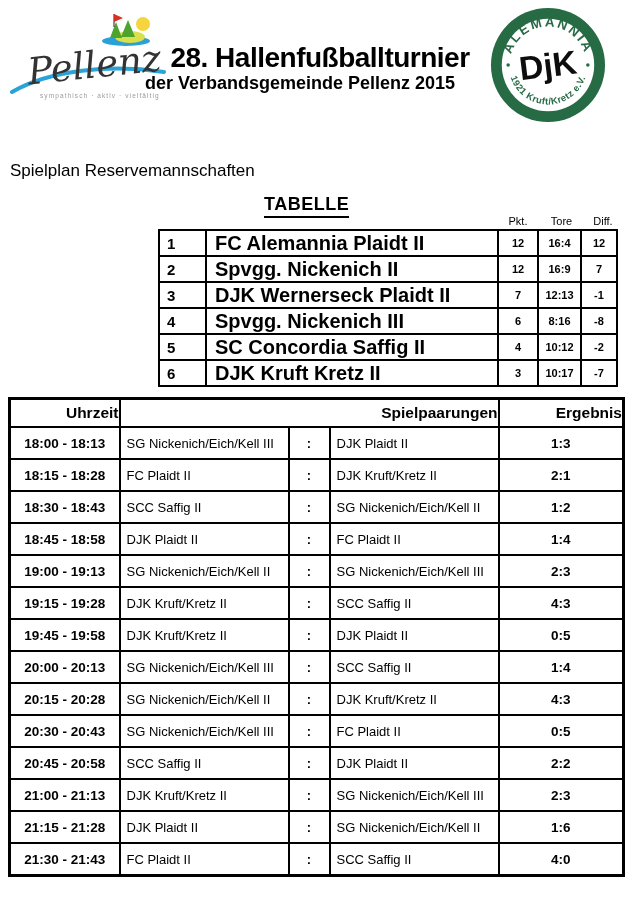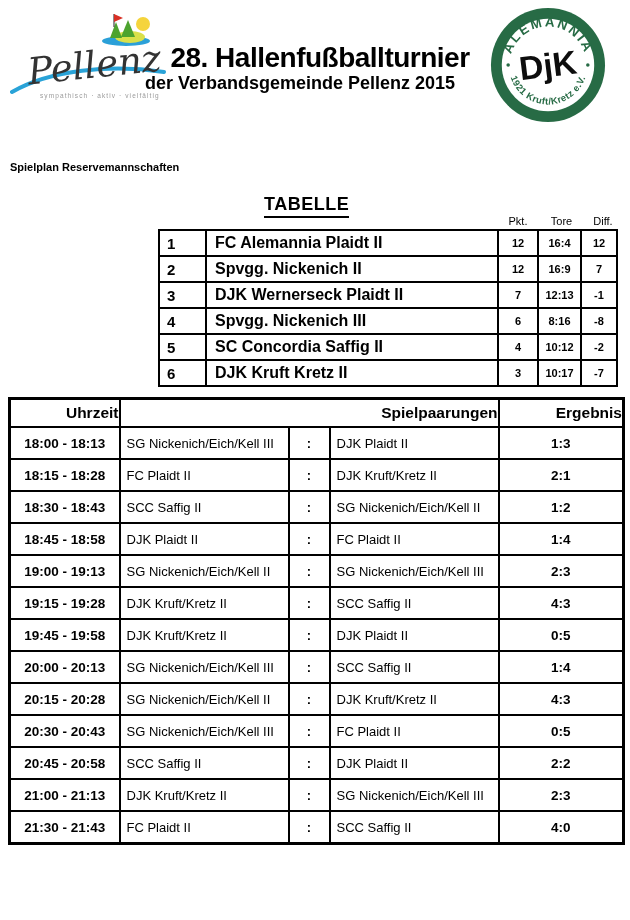--- a/index.html
+++ b/index.html
@@ -7,38 +7,38 @@
         font-family:"Liberation Sans",sans-serif;color:#000;}
 
   
   .pellenz-logo{position:absolute;left:10px;top:12px;width:162px;height:98px;}
   .djk-logo{position:absolute;left:487px;top:6px;width:122px;height:118px;}
   .title{position:absolute;left:160px;top:42px;width:320px;text-align:center;
          font-size:28px;font-weight:bold;letter-spacing:-0.5px;}
   .subtitle{position:absolute;left:140px;top:73px;width:320px;text-align:center;
             font-size:18px;font-weight:bold;}
 
-  .meta-left{position:absolute;left:10px;top:161px;font-size:11px;font-weight:bold;}
+  .meta-left{position:absolute;left:10px;top:161px;font-size:17px;font-weight:normal;}
   .meta-right{position:absolute;left:330px;top:161px;font-size:15.5px;font-weight:bold;}
 
   .tabelle-heading{position:absolute;left:264px;top:194px;font-size:18px;font-weight:bold;
                    border-bottom:2px solid #000;padding-bottom:1px;letter-spacing:0.5px;}
 
   .colhead{position:absolute;top:215px;font-size:11px;font-weight:normal;text-align:center;}
   .colhead.pkt{left:497px;width:42px;}
   .colhead.tore{left:539px;width:45px;}
   .colhead.diff{left:584px;width:38px;}
 
   
   table{border-collapse:collapse;}
   .stand-left{position:absolute;left:158px;top:229px;table-layout:fixed;}
   .stand-right{position:absolute;left:497px;top:229px;table-layout:fixed;border-radius:8px;}
   .stand-left td,.stand-right td{border:2px solid #000;height:24px;padding:0;vertical-align:middle;}
   .stand-left td.rank{width:38px;font-weight:bold;font-size:15px;padding-left:7px;}
-  .stand-left td.team{width:282px;font-weight:bold;font-size:16px;padding-left:8px;margin-top:16px;}
+  .stand-left td.team{width:282px;font-weight:bold;font-size:20px;padding-left:8px;margin-top:16px;}
   .stand-right td{text-align:center;font-weight:bold;font-size:11px;}
   .stand-right td.pkt{width:38px;}
   .stand-right td.tore{width:41px;}
   .stand-right td.diff{width:34px;}
 
   
   .sched{position:absolute;left:8px;top:397px;table-layout:fixed;border:3px solid #000;}
   .sched td{border:2px solid #000;padding:0;vertical-align:middle;}
   .sched thead td{height:26px;text-align:right;font-weight:bold;font-size:15.5px;}
   .sched tbody td{height:30px;font-size:13px;}
@@ -251,20 +251,27 @@
         <td class="result">2:2</td>
       </tr>
       <tr>
         <td class="time">21:00 - 21:13</td>
         <td class="home">DJK Kruft/Kretz II</td>
         <td class="sep">:</td>
         <td class="away">SG Nickenich/Eich/Kell III</td>
         <td class="result">2:3</td>
       </tr>
       <tr>
+        <td class="time">21:15 - 21:28</td>
+        <td class="home">DJK Plaidt II</td>
+        <td class="sep">:</td>
+        <td class="away">SG Nickenich/Eich/Kell II</td>
+        <td class="result">1:6</td>
+      </tr>
+      <tr>
         <td class="time">21:30 - 21:43</td>
         <td class="home">FC Plaidt II</td>
         <td class="sep">:</td>
         <td class="away">SCC Saffig II</td>
         <td class="result">4:0</td>
       </tr>
     </tbody>
   </table>
 
 </div>

